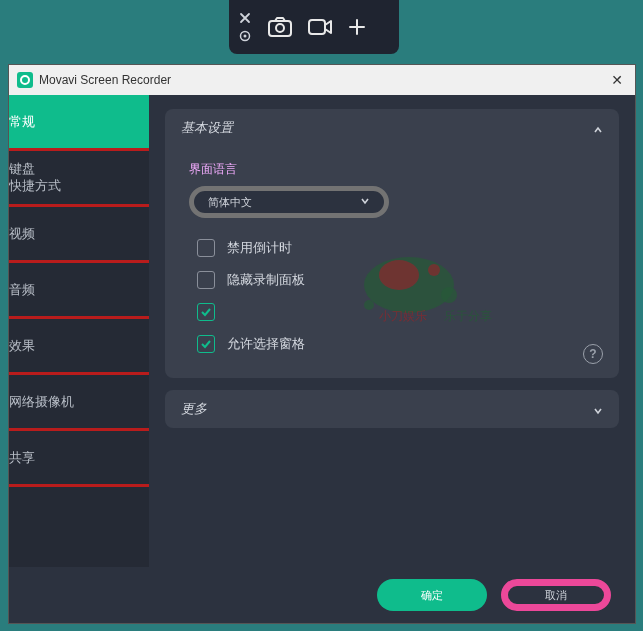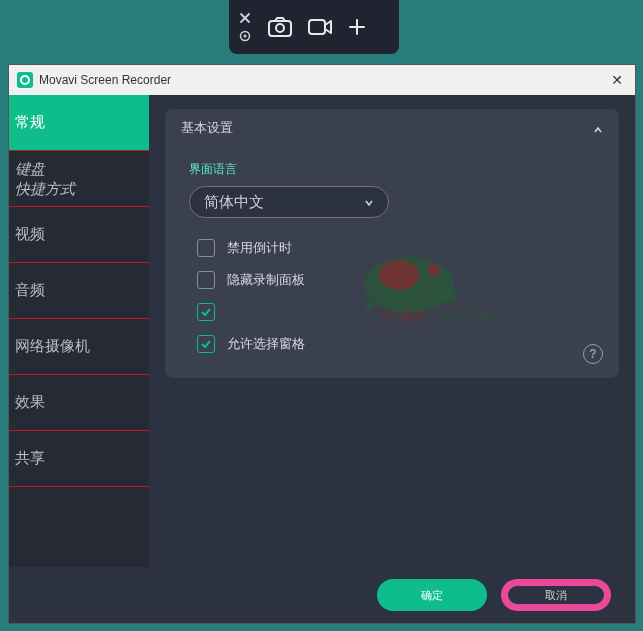--- a/index.html
+++ b/index.html
@@ -13,34 +13,34 @@
 
 .dialog { position: absolute; top: 64px; left: 8px; width: 628px; height: 560px; background: #2c323f; border: 1px solid #555; display: flex; flex-direction: column; }
 .titlebar { height: 30px; background: #f0f0f0; display: flex; align-items: center; padding: 0 8px; color: #333; font-size: 12px; }
 .titlebar-icon { width: 16px; height: 16px; background: #0fbc8c; border-radius: 3px; margin-right: 6px; display: flex; align-items: center; justify-content: center; }
 .titlebar-icon::after { content: ""; width: 6px; height: 6px; border: 2px solid #fff; border-radius: 50%; }
 .titlebar-close { margin-left: auto; font-size: 14px; cursor: pointer; padding: 0 4px; }
 
 .dialog-body { flex: 1; display: flex; overflow: hidden; }
 
 .sidebar { width: 140px; background: #252a35; display: flex; flex-direction: column; }
-.sidebar-item { height: 56px; display: flex; align-items: center; padding-left: 6px; color: #b8bec7; font-size: 15px; cursor: pointer; border-bottom: 1px solid #b91c1c; }
+.sidebar-item { height: 56px; display: flex; align-items: center; padding-left: 0; color: #b8bec7; font-size: 13px; cursor: pointer; border-bottom: 3px solid #b91c1c; }
 .sidebar-item.active { background: #0fbc8c; color: #fff; }
-.sidebar-item-multi { line-height: 1.3; font-style: italic; }
+.sidebar-item-multi { line-height: 1.3; }
 
 .content { flex: 1; padding: 14px 16px 0 16px; overflow-y: auto; color: #cfd3da; position: relative; }
 
 .panel { background: #3a404d; border-radius: 8px; margin-bottom: 12px; }
-.panel-header { display: flex; align-items: center; justify-content: space-between; padding: 10px 16px; cursor: pointer; font-size: 13px; color: #d5d9e0; }
+.panel-header { display: flex; align-items: center; justify-content: space-between; padding: 10px 16px; cursor: pointer; font-size: 13px; color: #d5d9e0; font-style: italic; }
 .panel-body { padding: 6px 20px 18px 20px; position: relative; }
 
 .chevron { width: 10px; height: 10px; display: inline-block; }
 
-.form-label { font-size: 12px; color: #5eead4; margin: 8px 0 8px 4px; }
-.select { width: 200px; height: 32px; background: #2c323f; border: 1px solid #737373; border-radius: 16px; display: flex; align-items: center; justify-content: space-between; padding: 0 14px; color: #cfd3da; font-size: 15px; cursor: pointer; margin-bottom: 14px; margin-left: 4px; }
+.form-label { font-size: 12px; color: #f0abfc; margin: 8px 0 8px 4px; }
+.select { width: 200px; height: 32px; background: #2c323f; border: 5px solid #737373; border-radius: 16px; display: flex; align-items: center; justify-content: space-between; padding: 0 14px; color: #cfd3da; font-size: 11px; cursor: pointer; margin-bottom: 14px; margin-left: 4px; }
 
 .check-row { display: flex; gap: 12px; padding: 7px 12px; }
 .checkbox { width: 18px; height: 18px; border: 1.5px solid #8a8f9a; border-radius: 3px; display: flex; align-items: center; justify-content: center; cursor: pointer; flex-shrink: 0; }
 .checkbox.checked { border-color: #0fbc8c; }
 .checkbox.checked svg { display: block; }
 .checkbox svg { display: none; }
 .check-label { font-size: 13px; color: #d5d9e0; }
 
 .help-icon { position: absolute; right: 16px; bottom: 14px; width: 20px; height: 20px; border: 1.5px solid #9aa0aa; border-radius: 50%; display: flex; align-items: center; justify-content: center; color: #9aa0aa; font-size: 12px; font-weight: bold; cursor: pointer; }
 
@@ -106,24 +106,24 @@
           <span style="white-space:pre-line">键盘
 快捷方式</span>
         </div>
       <div class="sidebar-item">
           <span>视频</span>
         </div>
       <div class="sidebar-item">
           <span>音频</span>
         </div>
       <div class="sidebar-item">
+          <span>效果</span>
+        </div>
+      <div class="sidebar-item">
           <span>网络摄像机</span>
-        </div>
-      <div class="sidebar-item">
-          <span>效果</span>
         </div>
       <div class="sidebar-item">
           <span>共享</span>
         </div>
     </div>
 
     <div class="content">
 
       <svg class="watermark" width="180" height="100" viewBox="0 0 180 100">
         <ellipse cx="70" cy="40" rx="45" ry="28" fill="#1a6b2a" opacity="0.7"></ellipse>
@@ -172,20 +172,28 @@
                   <path d="M2 6 L5 9 L10 3" fill="none" stroke="#0fbc8c" stroke-width="2"></path>
                 </svg>
               </span>
             <span class="check-label">允许选择窗格</span>
           </div>
 
           <div class="help-icon">?</div>
         </div>
       </div>
 
+      <div class="panel">
+        <div class="panel-header">
+          <span>更多</span>
+          <span class="chevron"><svg width="10" height="10" viewBox="0 0 10 10">
+                <path d="M2 3 L5 7 L8 3" fill="none" stroke="#cfd3da" stroke-width="1.6"></path>
+              </svg></span>
+        </div>
+      </div>
 
     </div>
   </div>
 
   <div class="footer">
     <div class="btn btn-primary">
         <span>确定</span>
       </div>
     <div class="btn btn-secondary">
         <span>取消</span>

